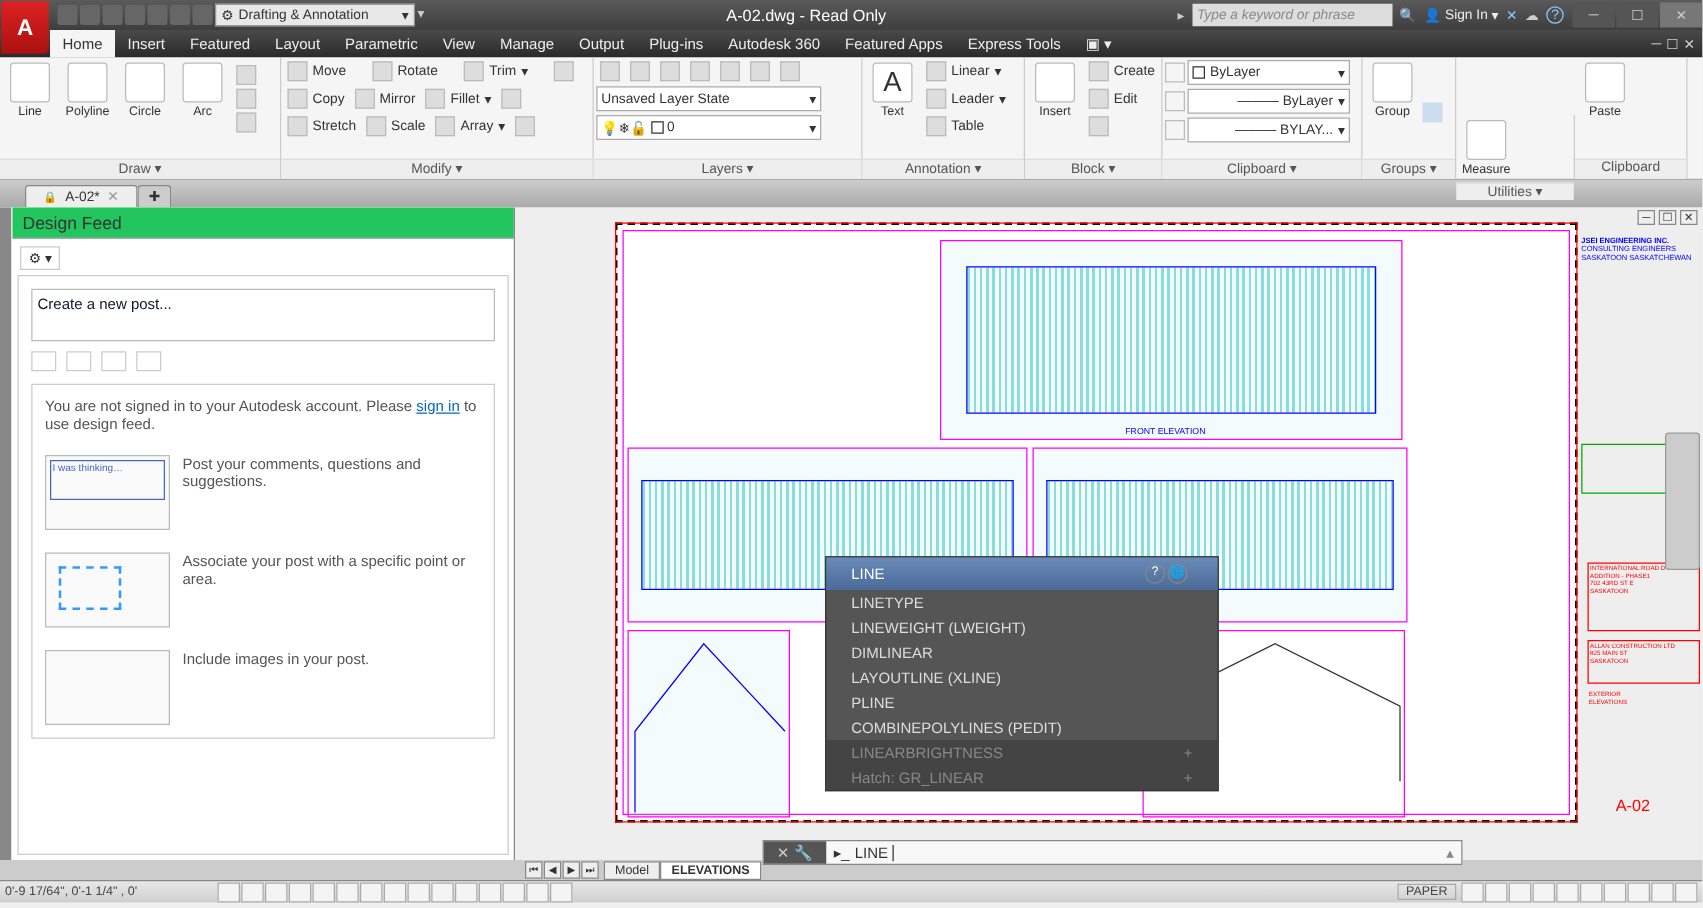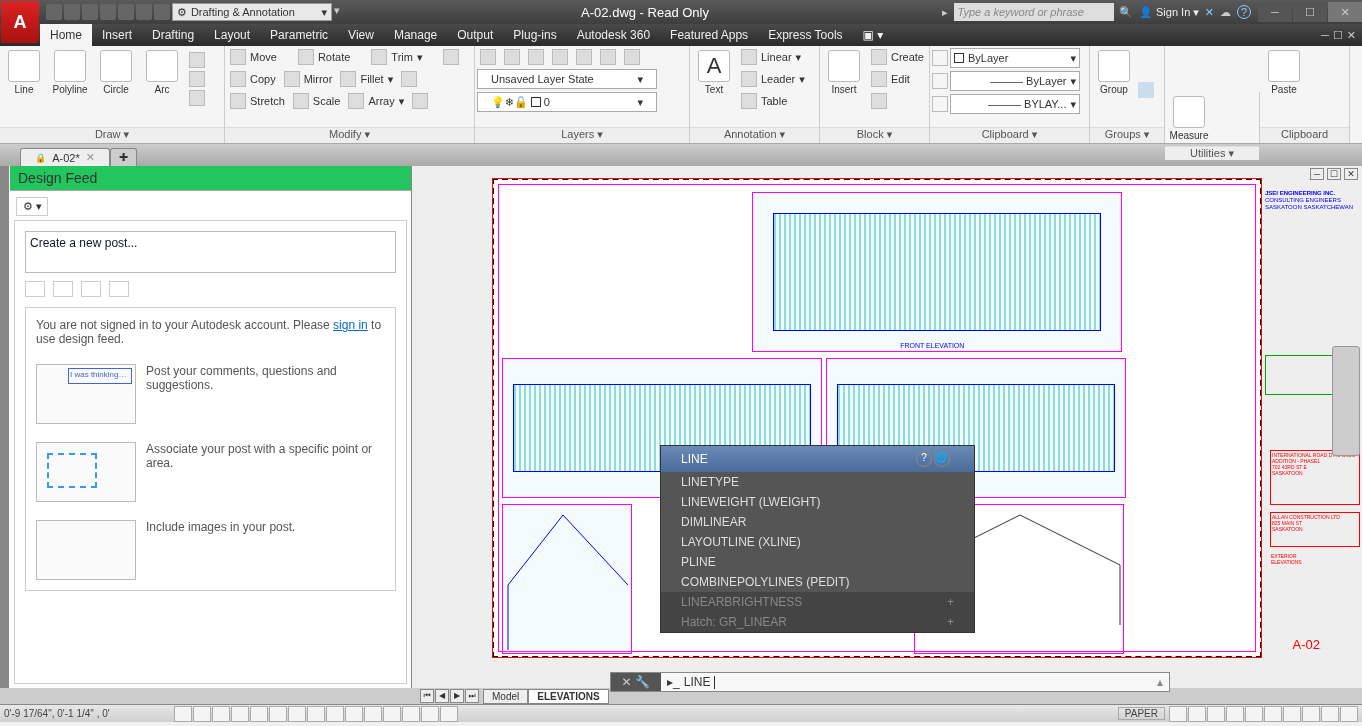--- a/index.html
+++ b/index.html
@@ -26,21 +26,21 @@
 
 .ribbon { height: 98px; background: #f5f5f5; border-bottom: 1px solid #aaa; display: flex; }
 .panel { border-right: 1px solid #ccc; display: flex; flex-direction: column; }
 .panel-body { flex: 1; display: flex; padding: 2px; gap: 2px; align-items: flex-start; }
 .panel-title { height: 16px; background: #eee; text-align: center; font-size: 11px; color: #555; border-top: 1px solid #ddd; }
 .bigbtn { width: 44px; display: flex; flex-direction: column; align-items: center; gap: 2px; padding: 2px; font-size: 10px; cursor:pointer; }
 .bigbtn .ic { width: 32px; height: 32px; background:#fff; border:1px solid #bbb; border-radius:3px; }
 .smbtn { display: flex; align-items: center; gap: 4px; padding: 1px 3px; font-size: 11px; cursor:pointer; white-space:nowrap; }
 .smbtn .ic { width:16px; height:16px; background:#ddd; border:1px solid #bbb; }
 .col { display:flex; flex-direction:column; gap:1px; }
-.layerselect { width: 180px; height: 20px; border:1px solid #aaa; background:#fff; display:flex; align-items:center; padding:0 13px; font-size:11px; }
+.layerselect { width: 180px; height: 20px; border:1px solid #aaa; background:#fff; display:flex; align-items:center; padding:0 3px; font-size:11px; }
 .propselect { width: 130px; height: 20px; border:1px solid #aaa; background:#fff; display:flex; align-items:center; padding:0 3px; font-size:11px; justify-content:flex-end; }
 
 
 .doctabs { height: 22px; background: linear-gradient(#ccc,#aaa); display:flex; align-items:flex-end; padding-left:20px; }
 .doctab { background:#eee; border:1px solid #888; border-bottom:none; padding:2px 14px; font-size:11px; border-radius:3px 3px 0 0; display:flex; align-items:center; gap:6px;}
 .doctab .x { color:#999; }
 
 
 .main { flex: 1; display: flex; height: calc(726px - 24px - 22px - 98px - 22px - 20px - 18px); }
 .feed-panel { width: 412px; background: #fff; border-right: 1px solid #888; display:flex; flex-direction:column; position:relative;}
@@ -131,21 +131,21 @@
   <div class="winbtns">
     <div class="winbtn">─</div>
     <div class="winbtn">☐</div>
     <div class="winbtn" style="background:#777;">✕</div>
   </div>
 </div>
 
 <div class="menubar">
   <div class="tab active">Home</div>
   <div class="tab">Insert</div>
-  <div class="tab">Drafting</div>
+  <div class="tab">Featured</div>
   <div class="tab">Layout</div>
   <div class="tab">Parametric</div>
   <div class="tab">View</div>
   <div class="tab">Manage</div>
   <div class="tab">Output</div>
   <div class="tab">Plug-ins</div>
   <div class="tab">Autodesk 360</div>
   <div class="tab">Featured Apps</div>
   <div class="tab">Express Tools</div>
   <div class="tab">▣ ▾</div>
@@ -417,21 +417,21 @@
       <div class="toolrow">
         <span></span>
         <span></span>
         <span></span>
         <span></span>
       </div>
       <div class="signin-msg">
         <span>You are not signed in to your Autodesk account. Please </span><a>sign in</a><span> to use design feed.</span>
         <div class="feed-card">
           <div class="thumb" style="position:relative;">
-            <div style="position:absolute;top:3px;left:3px;right:3px;height:16px;border:1px solid #46c;color:#46c;font-size:8px;padding:1px;margin-left:28px;">I was thinking…</div>
+            <div style="position:absolute;top:3px;left:3px;right:3px;height:32px;border:1px solid #46c;color:#46c;font-size:8px;padding:1px;">I was thinking…</div>
           </div>
           <div>Post your comments, questions and suggestions.</div>
         </div>
         <div class="feed-card">
           <div class="thumb">
               <div style="margin:10px;width:50px;height:35px;border:2px dashed #39f;"></div>
             </div>
           <div>Associate your post with a specific point or area.</div>
         </div>
         <div class="feed-card">

